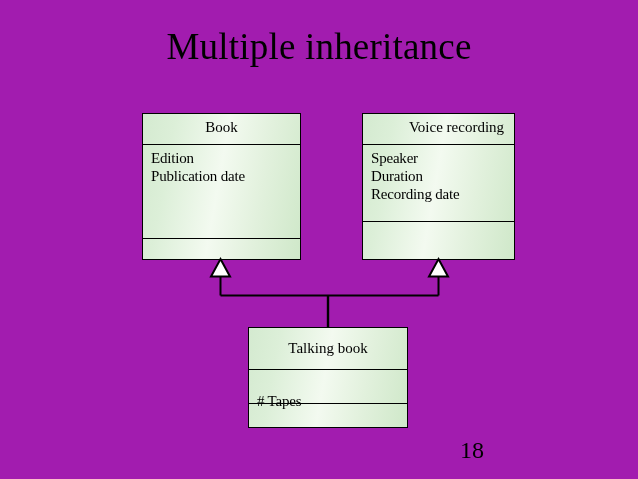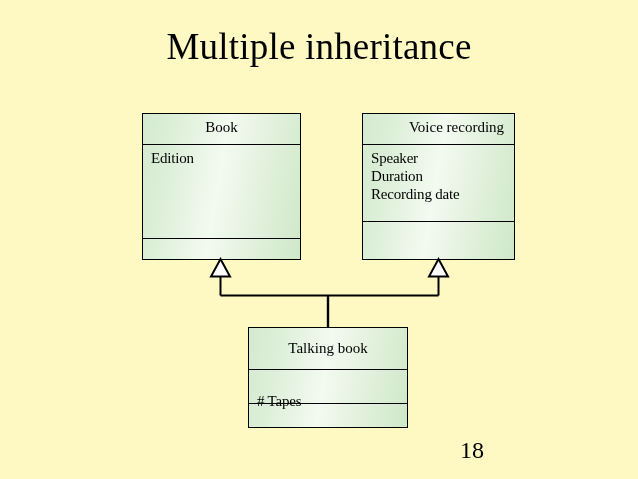--- a/index.html
+++ b/index.html
@@ -14,21 +14,21 @@
     overflow: hidden;
     font-family: "Liberation Serif", "DejaVu Serif", serif;
     color: #000000;
   }
 
   #slide {
     position: absolute;
     left: 0; top: 0;
     width: 638px;
     height: 479px;
-    background: #fef9c3;
+    background: #a21caf;
   }
 
   
   #slide-title {
     position: absolute;
     left: 0;
     top: 24px;
     width: 638px;
     text-align: center;
     font-size: 37px;
@@ -137,20 +137,21 @@
 <body>
 
 <div id="slide">
 
   <div id="slide-title">Multiple inheritance</div>
 
   <div class="uml-class" id="class-book">
     <div class="uml-compartment uml-name">Book</div>
     <div class="uml-compartment uml-attrs">
       <div class="uml-attr-line">Edition</div>
+      <div class="uml-attr-line">Publication date</div>
     </div>
     <div class="uml-compartment uml-ops"></div>
   </div>
 
   <div class="uml-class" id="class-voice-recording">
     <div class="uml-compartment uml-name">Voice recording</div>
     <div class="uml-compartment uml-attrs">
       <div class="uml-attr-line">Speaker</div>
       <div class="uml-attr-line">Duration</div>
       <div class="uml-attr-line">Recording date</div>

